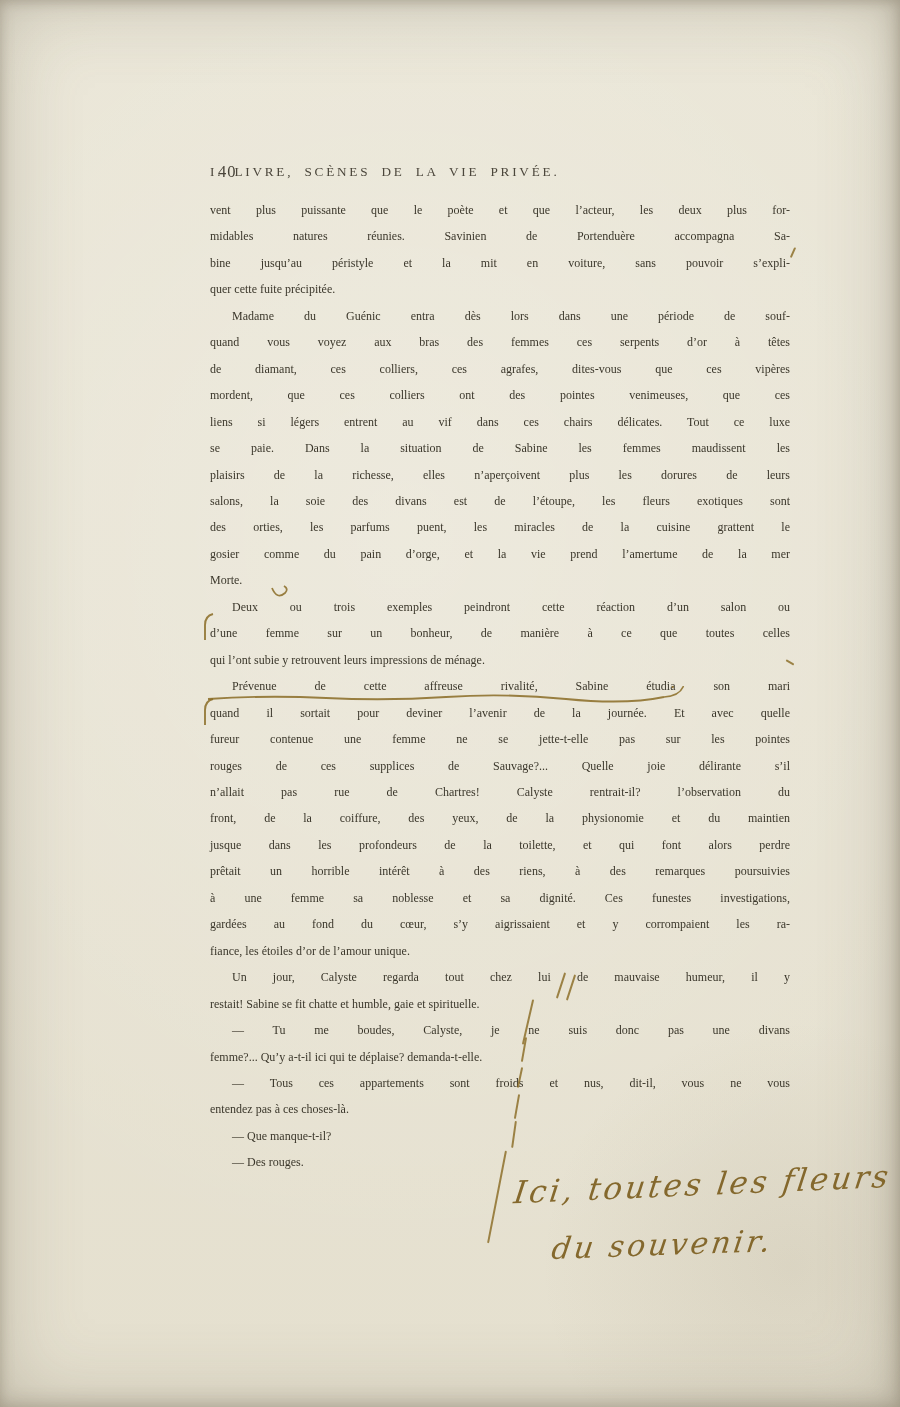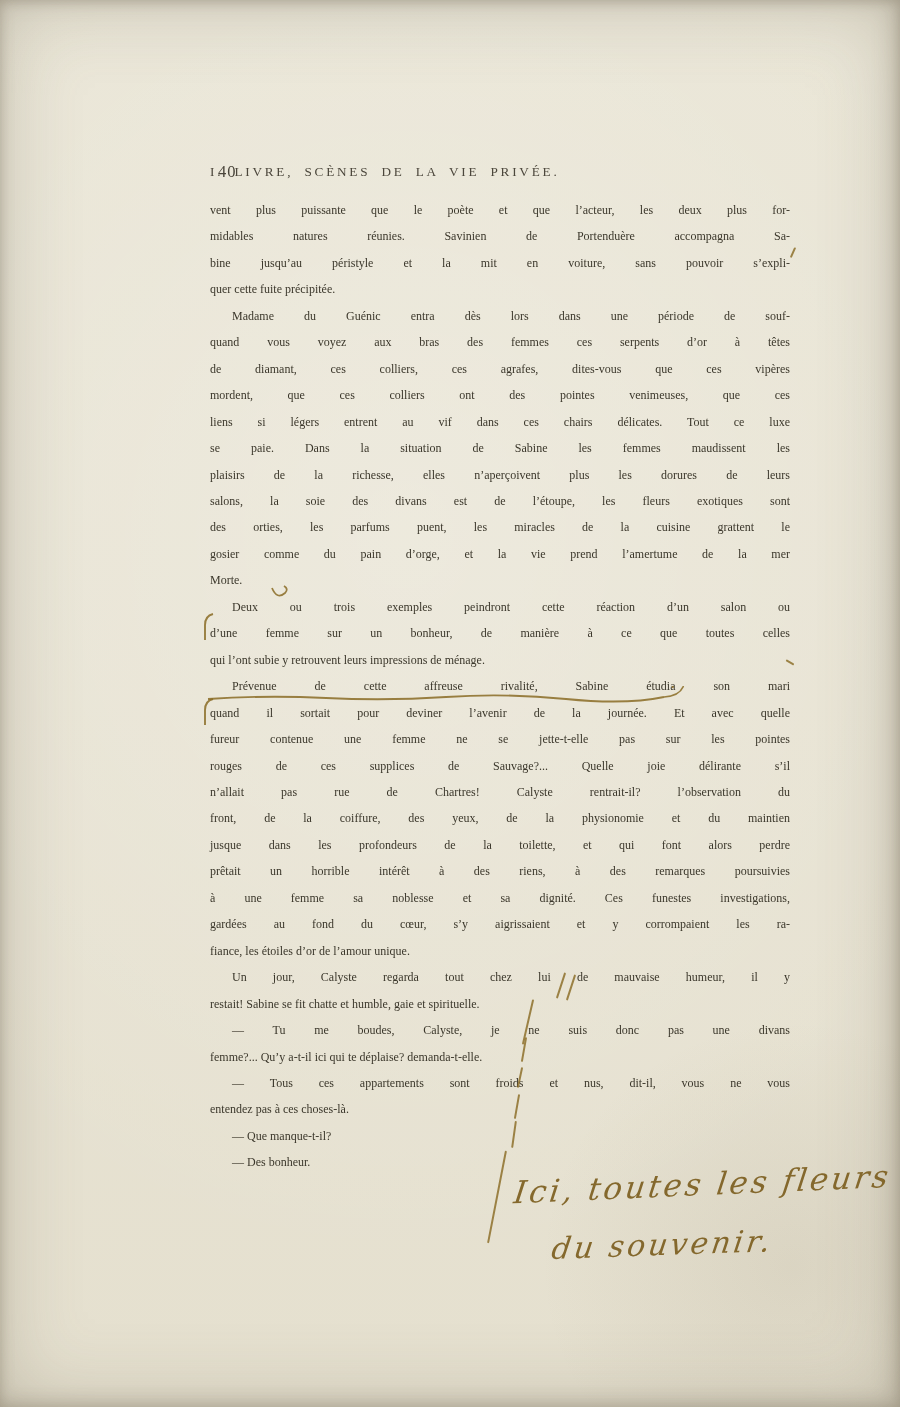--- a/index.html
+++ b/index.html
@@ -94,21 +94,21 @@
         <div class="line last">femme?... Qu’y a-t-il ici qui te déplaise? demanda-t-elle.</div>
       </div>
       <div class="para dialogue">
         <div class="line indent">— Tous ces appartements sont froids et nus, dit-il, vous ne vous</div>
         <div class="line last">entendez pas à ces choses-là.</div>
       </div>
       <div class="para dialogue">
         <div class="line last indent">— Que manque-t-il?</div>
       </div>
       <div class="para dialogue">
-        <div class="line last indent">— Des bonheur.</div>
+        <div class="line last indent">— Des rouges.</div>
       </div>
     </div>
 
   <svg class="ink" style="left:206px;top:686px;" width="510" height="26" viewBox="0 0 510 26">
     <path d="M2,13 Q60,9 120,12 T240,11 T360,13 T458,11" stroke-width="1.9"></path>
     <path d="M458,11 q15,-1 19,-10 q2,-7 -5,-7 q-7,0 -5,8" stroke-width="1.7"></path>
   </svg>
 
   <svg class="ink" style="left:268px;top:584px;" width="26" height="24" viewBox="0 0 26 24">
     <path d="M4,4 q5,12 13,5 q4,-4 -1,-7" stroke-width="1.8"></path>

